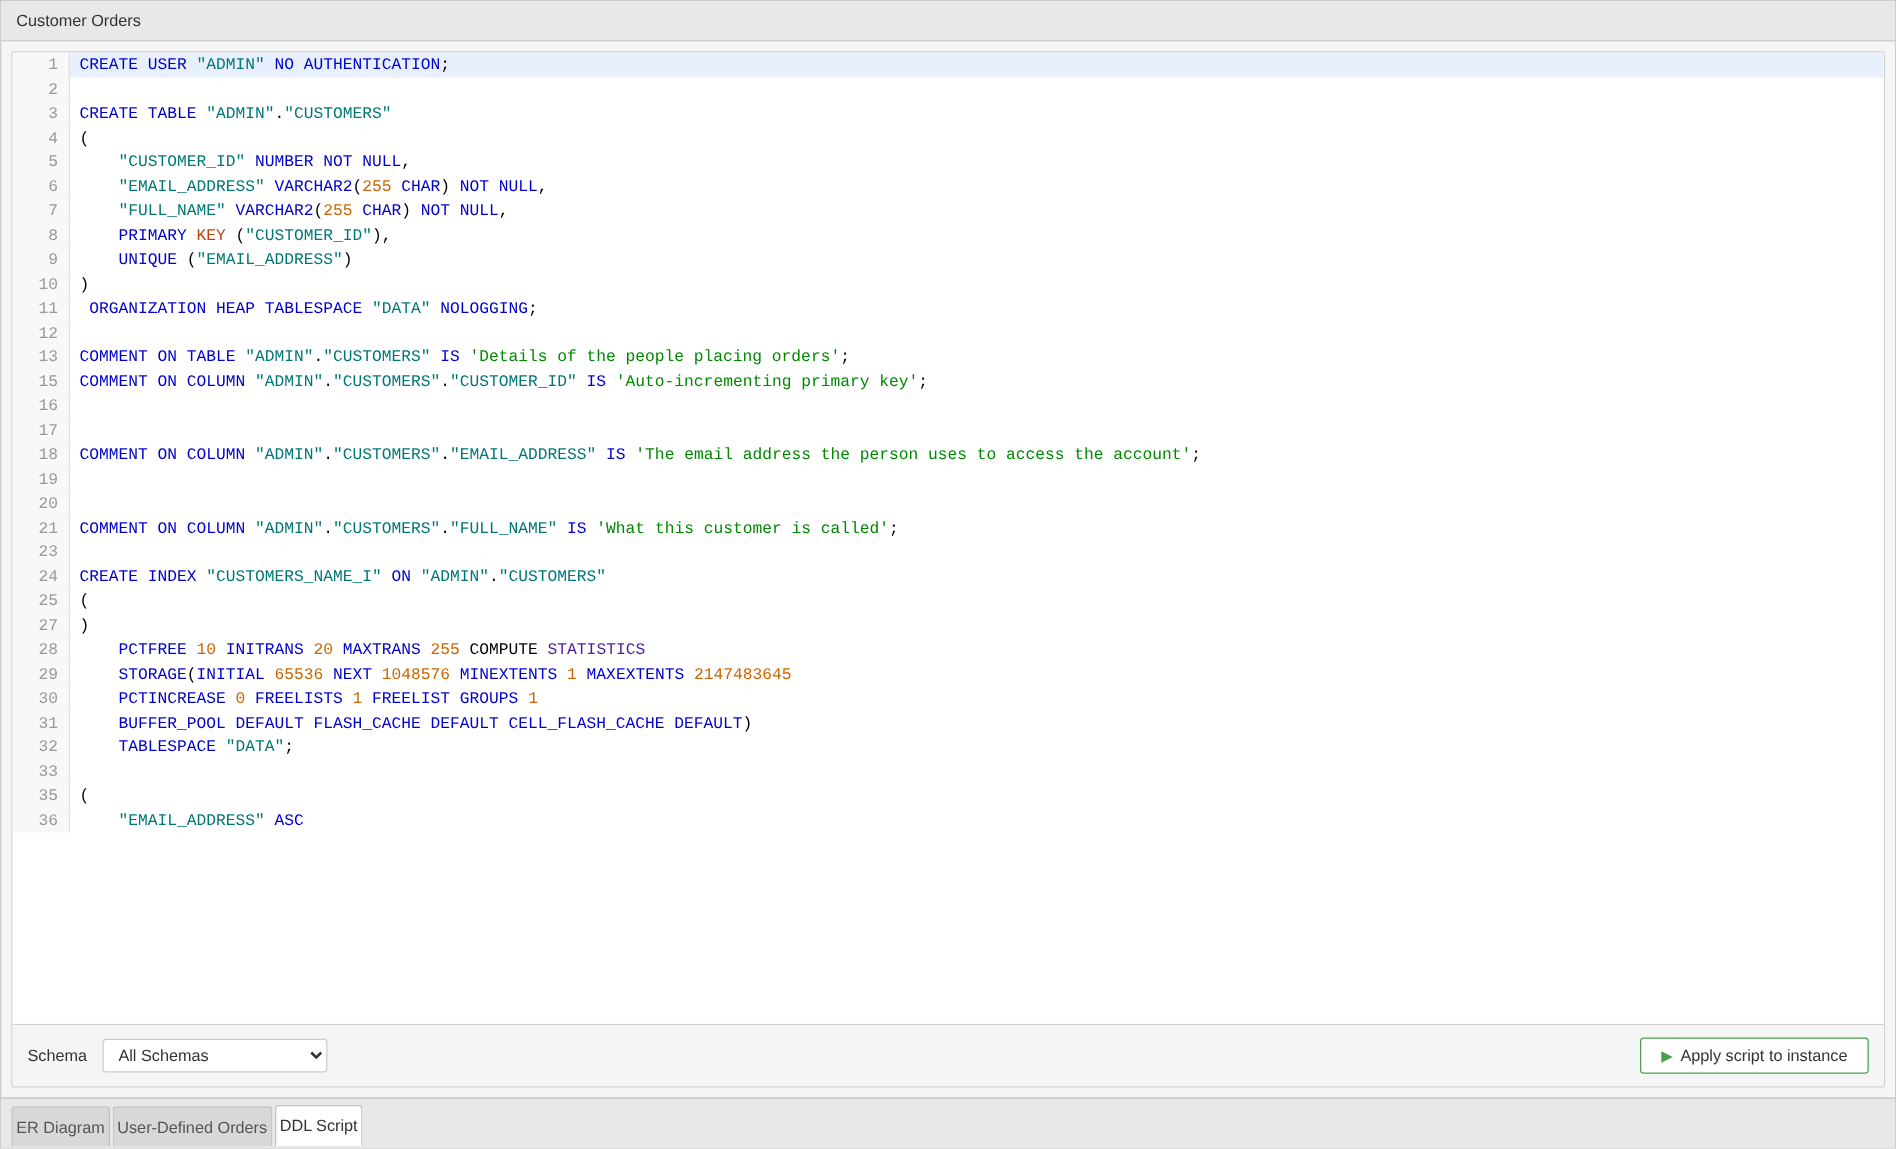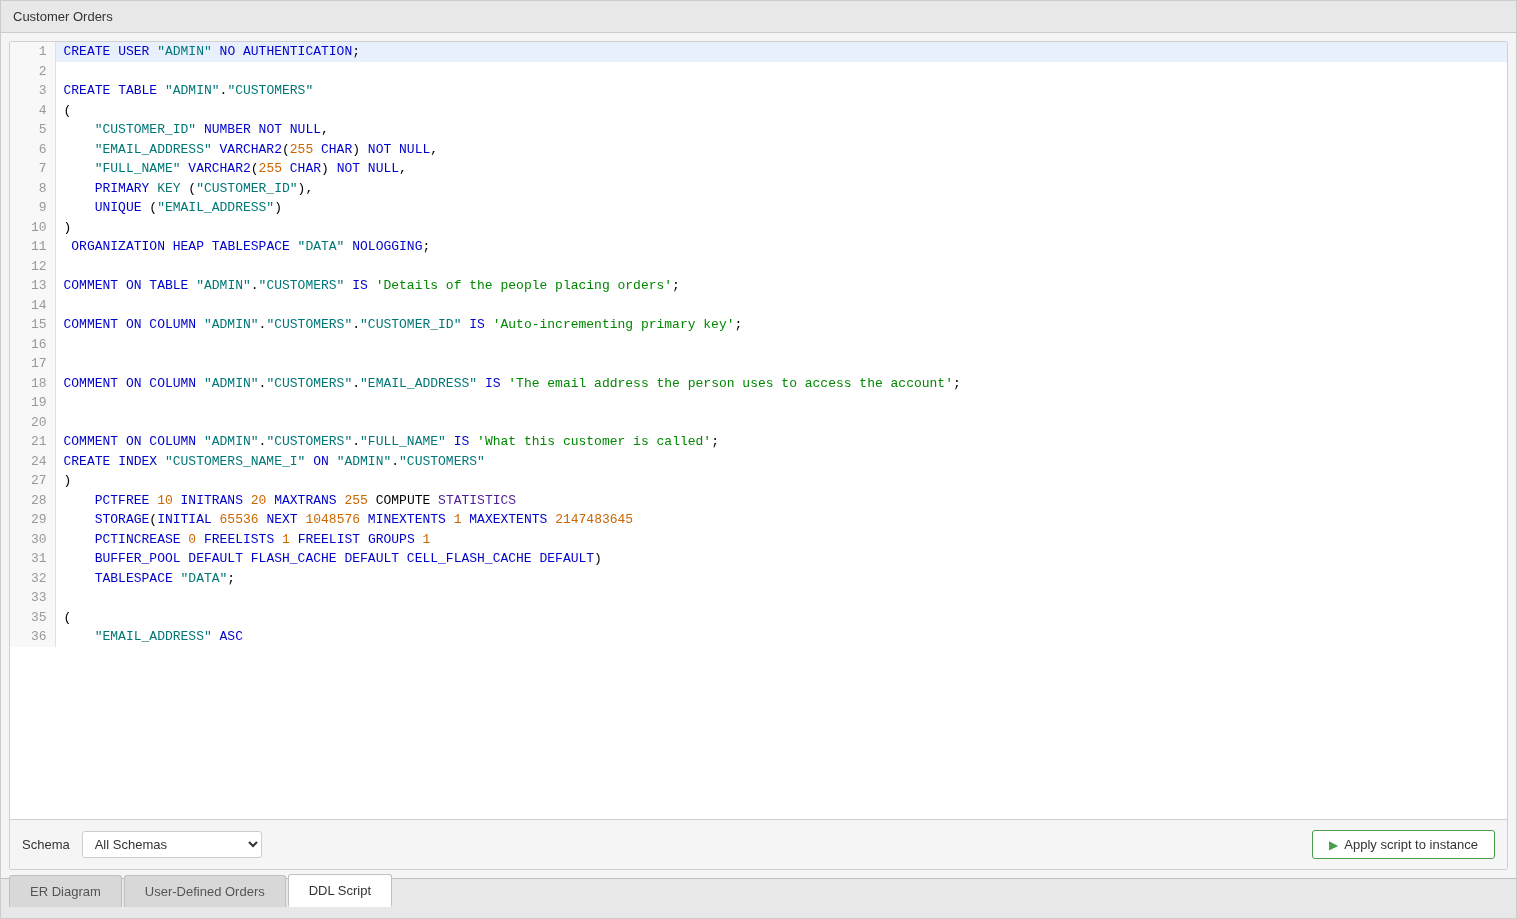--- a/index.html
+++ b/index.html
@@ -132,31 +132,31 @@
     .tabs-bar {
       background: #e8e8e8;
       border-top: 1px solid #c0c0c0;
       display: flex;
       align-items: flex-end;
       height: 40px;
       padding: 0 0 0 8px;
     }
 
     .tab {
-      padding: 8px 20px;
+      padding: 8px 3px;
       font-size: 13px;
       cursor: pointer;
       border: 1px solid #c0c0c0;
       border-bottom: none;
       background: #d8d8d8;
       color: #555;
       border-radius: 3px 3px 0 0;
       margin-right: 2px;
       position: relative;
-      bottom: 11px;
+      bottom: 1px;
     }
 
     .tab.active {
       background: #fff;
       color: #333;
       border-bottom: 1px solid #fff;
       z-index: 1;
       font-weight: 500;
     }
   </style>
@@ -195,21 +195,21 @@
             <tr>
               <td class="line-num">6</td>
               <td class="line-content">    <span style="color:#007777">"EMAIL_ADDRESS"</span> <span style="color:#0000cc">VARCHAR2</span>(<span style="color:#cc6600">255</span> <span style="color:#0000cc">CHAR</span>) <span style="color:#0000cc">NOT</span> <span style="color:#0000cc">NULL</span>,</td>
             </tr>
             <tr>
               <td class="line-num">7</td>
               <td class="line-content">    <span style="color:#007777">"FULL_NAME"</span> <span style="color:#0000cc">VARCHAR2</span>(<span style="color:#cc6600">255</span> <span style="color:#0000cc">CHAR</span>) <span style="color:#0000cc">NOT</span> <span style="color:#0000cc">NULL</span>,</td>
             </tr>
             <tr>
               <td class="line-num">8</td>
-              <td class="line-content">    <span style="color:#0000cc">PRIMARY</span> <span style="color:#0f766e">KEY</span> (<span style="color:#007777">"CUSTOMER_ID"</span>),</td>
+              <td class="line-content">    <span style="color:#0000cc">PRIMARY</span> <span style="color:#c2410c">KEY</span> (<span style="color:#007777">"CUSTOMER_ID"</span>),</td>
             </tr>
             <tr>
               <td class="line-num">9</td>
               <td class="line-content">    <span style="color:#0000cc">UNIQUE</span> (<span style="color:#007777">"EMAIL_ADDRESS"</span>)</td>
             </tr>
             <tr>
               <td class="line-num">10</td>
               <td class="line-content">)</td>
             </tr>
             <tr>
@@ -218,24 +218,20 @@
             </tr>
             <tr>
               <td class="line-num">12</td>
               <td class="line-content">&nbsp;</td>
             </tr>
             <tr>
               <td class="line-num">13</td>
               <td class="line-content"><span style="color:#0000cc">COMMENT</span> <span style="color:#0000cc">ON</span> <span style="color:#0000cc">TABLE</span> <span style="color:#007777">"ADMIN"</span>.<span style="color:#007777">"CUSTOMERS"</span> <span style="color:#0000cc">IS</span> <span style="color:#008800">'Details of the people placing orders'</span>;</td>
             </tr>
             <tr>
-              <td class="line-num">14</td>
-              <td class="line-content">&nbsp;</td>
-            </tr>
-            <tr>
               <td class="line-num">15</td>
               <td class="line-content"><span style="color:#0000cc">COMMENT</span> <span style="color:#0000cc">ON</span> <span style="color:#0000cc">COLUMN</span> <span style="color:#007777">"ADMIN"</span>.<span style="color:#007777">"CUSTOMERS"</span>.<span style="color:#007777">"CUSTOMER_ID"</span> <span style="color:#0000cc">IS</span> <span style="color:#008800">'Auto-incrementing primary key'</span>;</td>
             </tr>
             <tr>
               <td class="line-num">16</td>
               <td class="line-content">&nbsp;</td>
             </tr>
             <tr>
               <td class="line-num">17</td>
               <td class="line-content">&nbsp;</td>
@@ -250,22 +246,30 @@
             </tr>
             <tr>
               <td class="line-num">20</td>
               <td class="line-content">&nbsp;</td>
             </tr>
             <tr>
               <td class="line-num">21</td>
               <td class="line-content"><span style="color:#0000cc">COMMENT</span> <span style="color:#0000cc">ON</span> <span style="color:#0000cc">COLUMN</span> <span style="color:#007777">"ADMIN"</span>.<span style="color:#007777">"CUSTOMERS"</span>.<span style="color:#007777">"FULL_NAME"</span> <span style="color:#0000cc">IS</span> <span style="color:#008800">'What this customer is called'</span>;</td>
             </tr>
             <tr>
+              <td class="line-num">23</td>
+              <td class="line-content">&nbsp;</td>
+            </tr>
+            <tr>
               <td class="line-num">24</td>
               <td class="line-content"><span style="color:#0000cc">CREATE</span> <span style="color:#0000cc">INDEX</span> <span style="color:#007777">"CUSTOMERS_NAME_I"</span> <span style="color:#0000cc">ON</span> <span style="color:#007777">"ADMIN"</span>.<span style="color:#007777">"CUSTOMERS"</span></td>
+            </tr>
+            <tr>
+              <td class="line-num">25</td>
+              <td class="line-content">(</td>
             </tr>
             <tr>
               <td class="line-num">27</td>
               <td class="line-content">)</td>
             </tr>
             <tr>
               <td class="line-num">28</td>
               <td class="line-content">    <span style="color:#0000cc">PCTFREE</span> <span style="color:#cc6600">10</span> <span style="color:#0000cc">INITRANS</span> <span style="color:#cc6600">20</span> <span style="color:#0000cc">MAXTRANS</span> <span style="color:#cc6600">255</span> <span style="color:#000000">COMPUTE</span> <span style="color:#4c1d95">STATISTICS</span></td>
             </tr>
             <tr>

